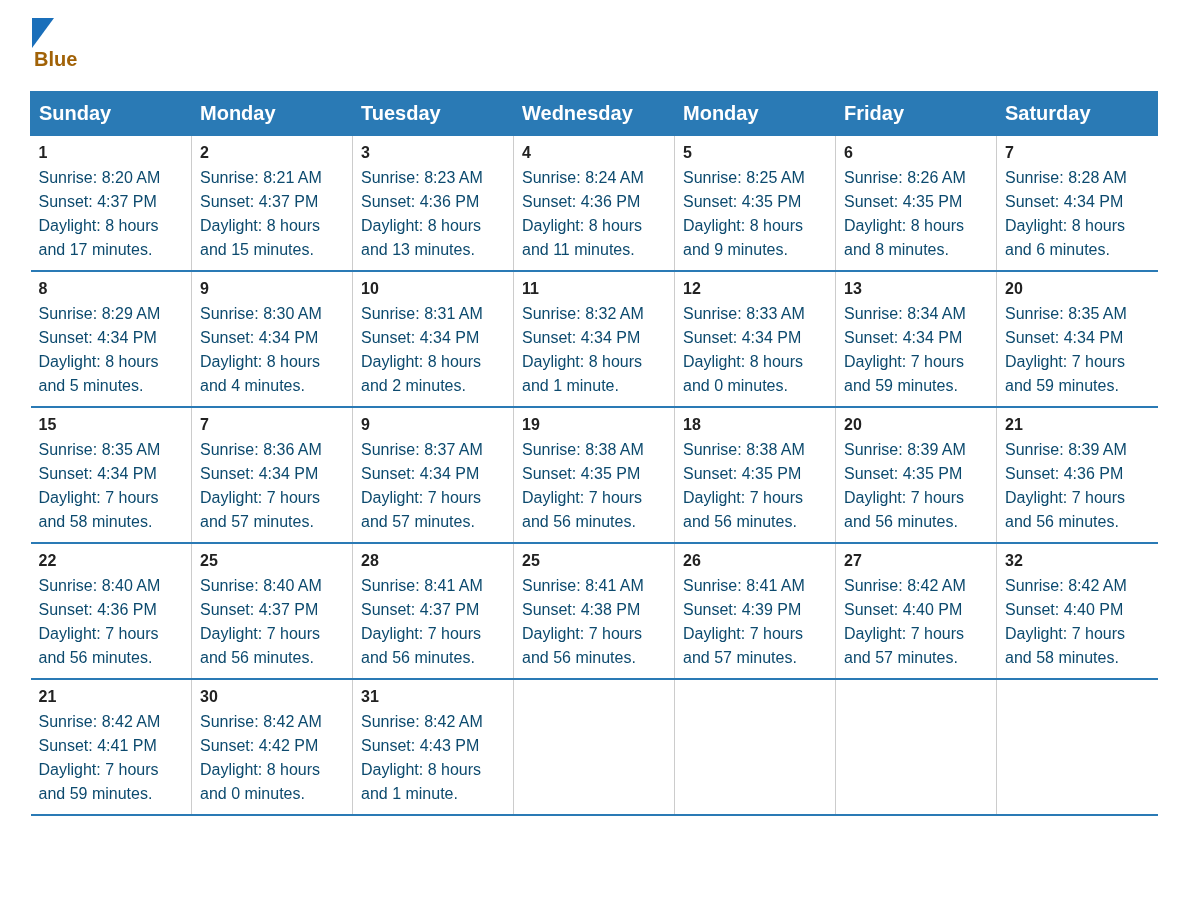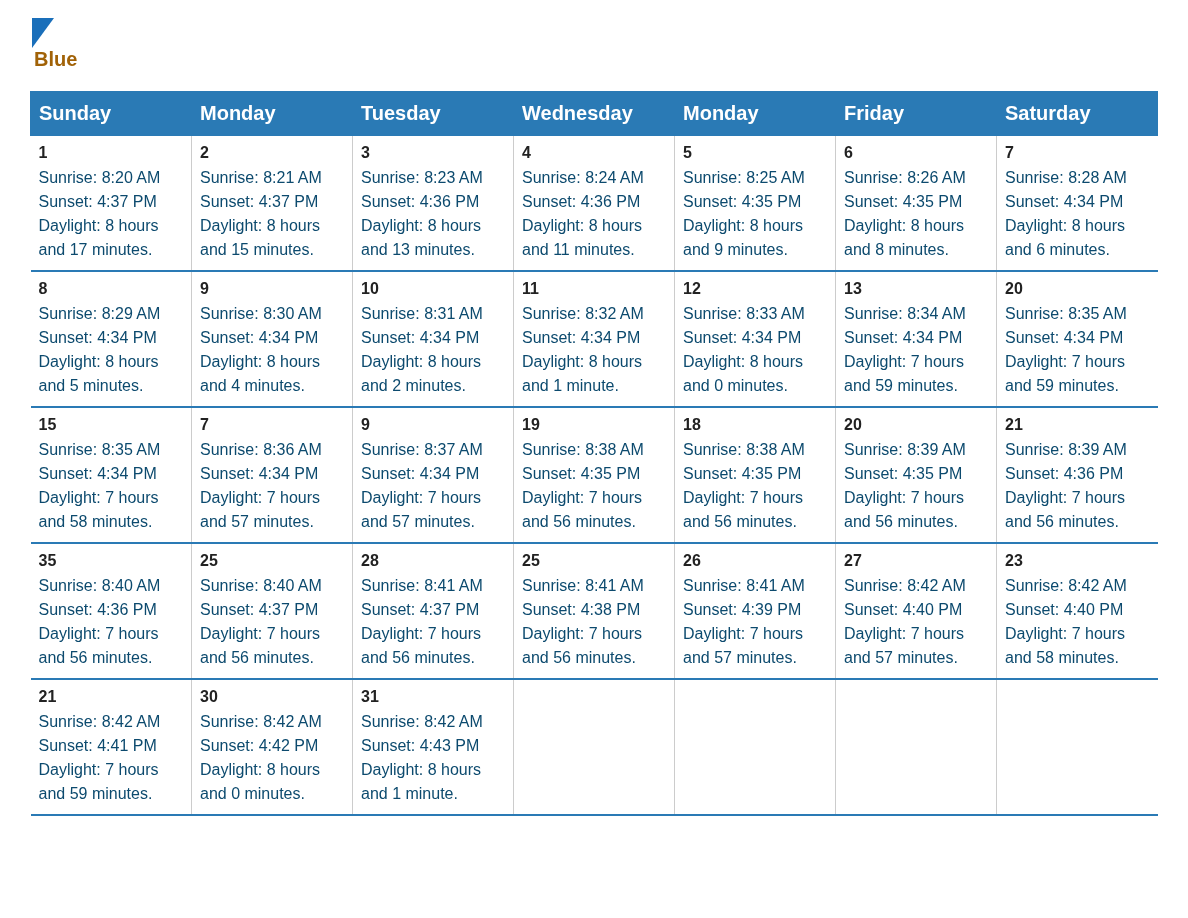--- a/index.html
+++ b/index.html
@@ -212,21 +212,21 @@
         <div class="day-number">20</div>
         <div class="day-detail">Sunrise: 8:39 AM<br>Sunset: 4:35 PM<br>Daylight: 7 hours and 56 minutes.</div>
       </td>
         <td>
         <div class="day-number">21</div>
         <div class="day-detail">Sunrise: 8:39 AM<br>Sunset: 4:36 PM<br>Daylight: 7 hours and 56 minutes.</div>
       </td>
       </tr>
       <tr>
         <td>
-        <div class="day-number">35</div>
+        <div class="day-number">22</div>
         <div class="day-detail">Sunrise: 8:40 AM<br>Sunset: 4:36 PM<br>Daylight: 7 hours and 56 minutes.</div>
       </td>
         <td>
         <div class="day-number">25</div>
         <div class="day-detail">Sunrise: 8:40 AM<br>Sunset: 4:37 PM<br>Daylight: 7 hours and 56 minutes.</div>
       </td>
         <td>
         <div class="day-number">28</div>
         <div class="day-detail">Sunrise: 8:41 AM<br>Sunset: 4:37 PM<br>Daylight: 7 hours and 56 minutes.</div>
       </td>
@@ -236,21 +236,21 @@
       </td>
         <td>
         <div class="day-number">26</div>
         <div class="day-detail">Sunrise: 8:41 AM<br>Sunset: 4:39 PM<br>Daylight: 7 hours and 57 minutes.</div>
       </td>
         <td>
         <div class="day-number">27</div>
         <div class="day-detail">Sunrise: 8:42 AM<br>Sunset: 4:40 PM<br>Daylight: 7 hours and 57 minutes.</div>
       </td>
         <td>
-        <div class="day-number">23</div>
+        <div class="day-number">32</div>
         <div class="day-detail">Sunrise: 8:42 AM<br>Sunset: 4:40 PM<br>Daylight: 7 hours and 58 minutes.</div>
       </td>
       </tr>
       <tr>
         <td>
         <div class="day-number">21</div>
         <div class="day-detail">Sunrise: 8:42 AM<br>Sunset: 4:41 PM<br>Daylight: 7 hours and 59 minutes.</div>
       </td>
         <td>
         <div class="day-number">30</div>

